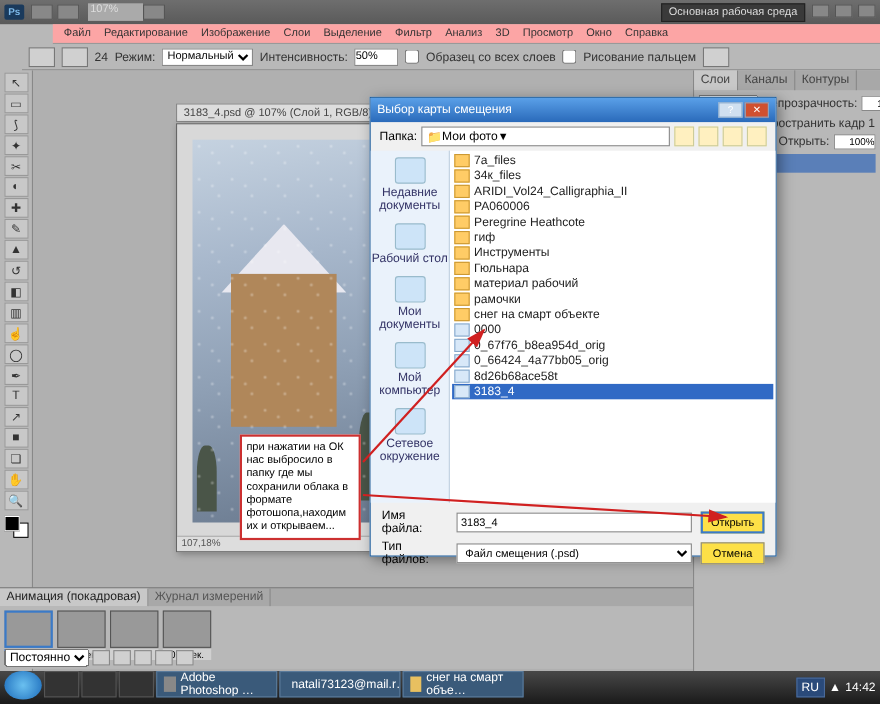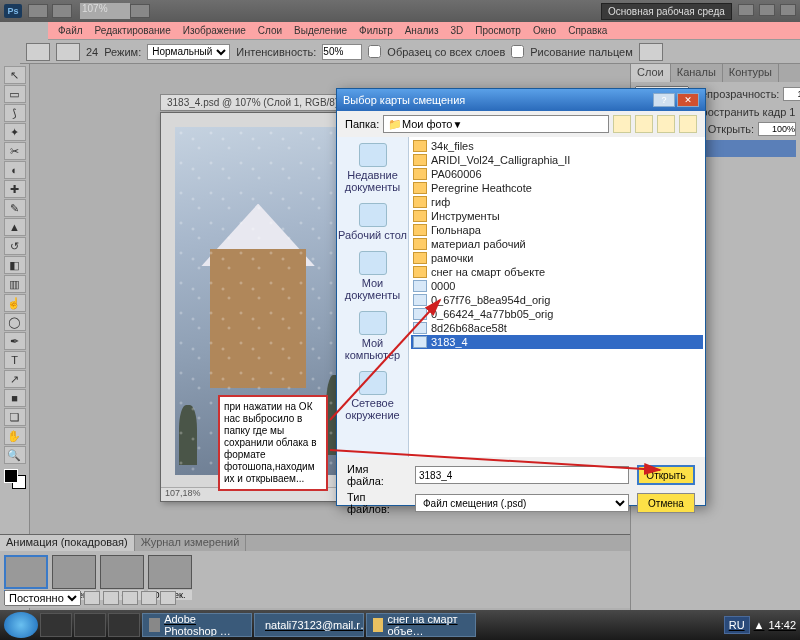--- a/index.html
+++ b/index.html
@@ -87,21 +87,21 @@
 .anim-frames { display: flex; padding: 4px; gap: 4px; }
 .frame { width: 44px; }
 .frame .thumb { width: 44px; height: 34px; background: #999; border: 1px solid #555; }
 .frame.active .thumb { border: 2px solid #3a7ac8; }
 .frame .dur { font-size: 9px; text-align: center; background: #d0d0d0; margin-top: 1px; }
 .frame.active .dur { background: #3a7ac8; color: #fff; }
 .anim-ctrl { position: absolute; bottom: 2px; left: 4px; display: flex; gap: 3px; font-size: 10px; align-items: center; }
 .anim-ctrl .b { width: 16px; height: 14px; background: #d0d0d0; border: 1px solid #888; }
 
 
-.taskbar { position: absolute; bottom: 0; left: 0; right: 0; height: 30px; background: linear-gradient(#484848,#1a1a1a); display: flex; align-items: center; padding: 0 4px; gap: 2px; text-decoration: underline; }
+.taskbar { position: absolute; bottom: 0; left: 0; right: 0; height: 30px; background: linear-gradient(#484848,#1a1a1a); display: flex; padding: 0 4px; gap: 2px; }
 .taskbar .start { width: 34px; height: 26px; background: radial-gradient(circle,#6ac0f0,#1a6aba); border-radius: 50%; }
 .taskbar .pin { width: 32px; height: 24px; background: #333; border: 1px solid #555; }
 .taskbar .task { height: 24px; background: #3a5a7a; border: 1px solid #5a7a9a; padding: 0 6px; display: flex; align-items: center; color: #fff; font-size: 10px; gap: 4px; max-width: 110px; overflow: hidden; }
 .taskbar .task .tico { width: 14px; height: 14px; background: #888; }
 .taskbar .spacer { flex: 1; }
 .taskbar .tray { display: flex; align-items: center; gap: 4px; color: #fff; font-size: 10px; }
 .taskbar .lang { background: #2a4a7a; padding: 2px 4px; border: 1px solid #4a6a9a; }
 </style>
 </head>
 <body>
@@ -257,20 +257,24 @@
           <div>Мой компьютер</div>
         </div>
       <div class="place">
           <div class="picon"></div>
           <div>Сетевое окружение</div>
         </div>
     </div>
     <div class="dlg-list" id="file-list">
         <div class="item">
           <div class="fico "></div>
+          <span>7a_files</span>
+        </div>
+        <div class="item">
+          <div class="fico "></div>
           <span>34к_files</span>
         </div>
         <div class="item">
           <div class="fico "></div>
           <span>ARIDI_Vol24_Calligraphia_II</span>
         </div>
         <div class="item">
           <div class="fico "></div>
           <span>PA060006</span>
         </div>

